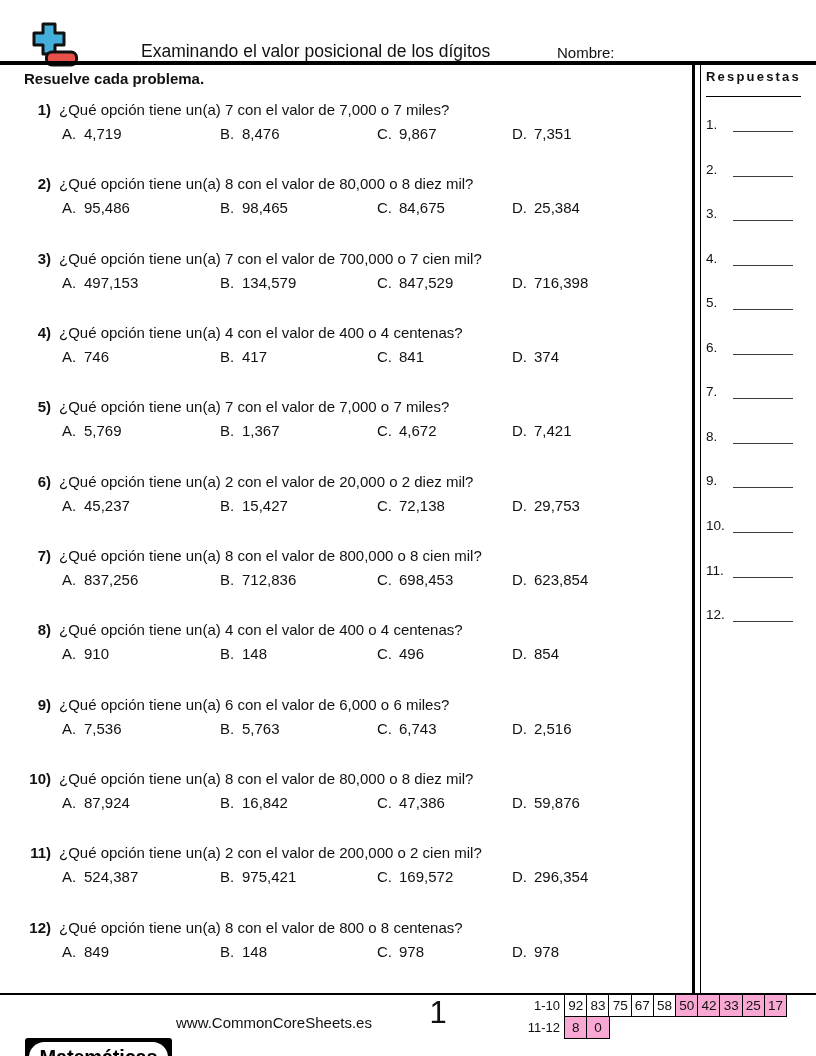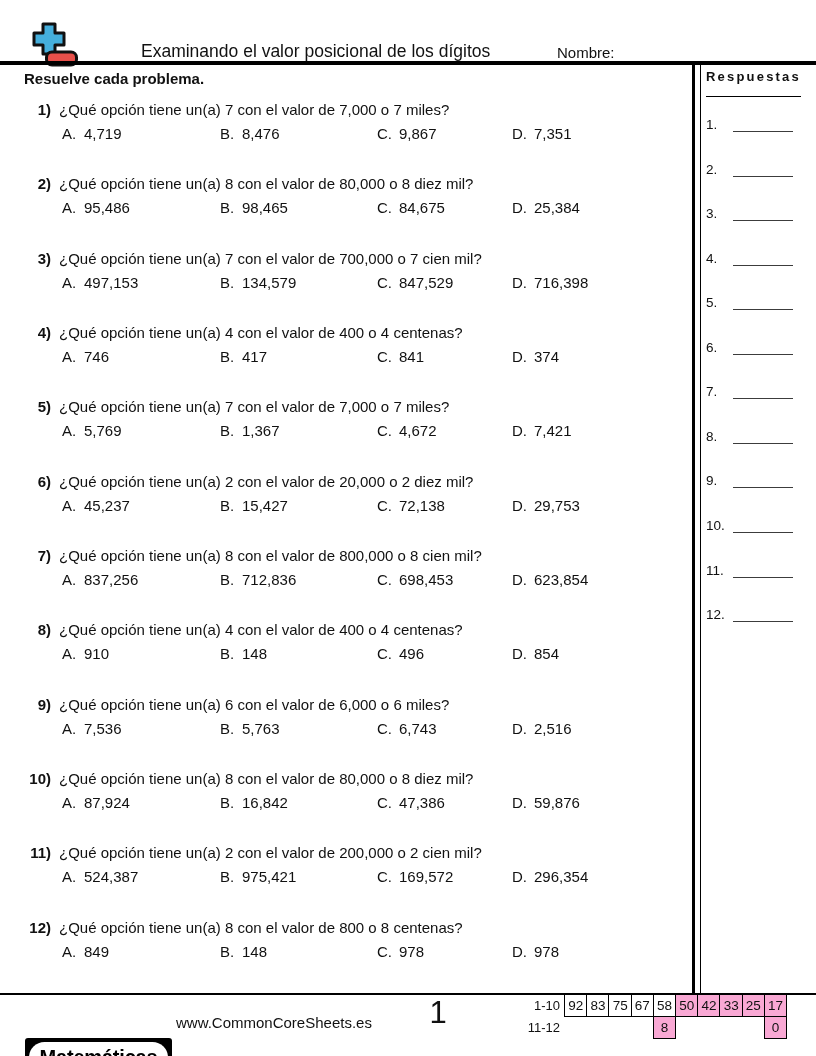--- a/index.html
+++ b/index.html
@@ -37,22 +37,22 @@
   
   .footer-rule { position:absolute; left:0; top:993px; width:816px; height:2px; background:#000; }
   .badge { position:absolute; left:25px; top:1038px; width:147px; height:39px; background:#000; border-radius:3px; }
   .badge-pill { position:absolute; left:4px; top:4px; right:4px; bottom:4px; background:#fff;
                 border-radius:16px; display:flex; align-items:center; justify-content:center; }
   .badge-text { font-weight:bold; font-size:20px; color:#000; letter-spacing:-0.2px; }
   .website { position:absolute; left:176px; top:1014px; font-size:15px; }
   .page-num { position:absolute; left:408px; top:995px; width:60px; text-align:center; font-size:31px; }
 
   .score { position:absolute; left:498px; top:994px; }
-  .score-row { display:flex;justify-content:space-between; }
-  .score-row + .score-row { margin-top:-1.3px;gap:28px; }
+  .score-row { display:flex; }
+  .score-row + .score-row { margin-top:-1.3px; }
   .score-label { width:62px; text-align:right; padding-right:4px; line-height:23px; font-size:13px; }
   .score-cell { width:23.5px; height:23px; border:1.3px solid #000; margin-left:-1.3px;
                 box-sizing:border-box; display:flex; align-items:center; justify-content:center;
                 font-size:13.5px; background:#fff; }
   .score-cell.first { margin-left:0; }
   .score-cell.hl { background:#f9a8d4; }
 </style>
 </head>
 <body>
 

